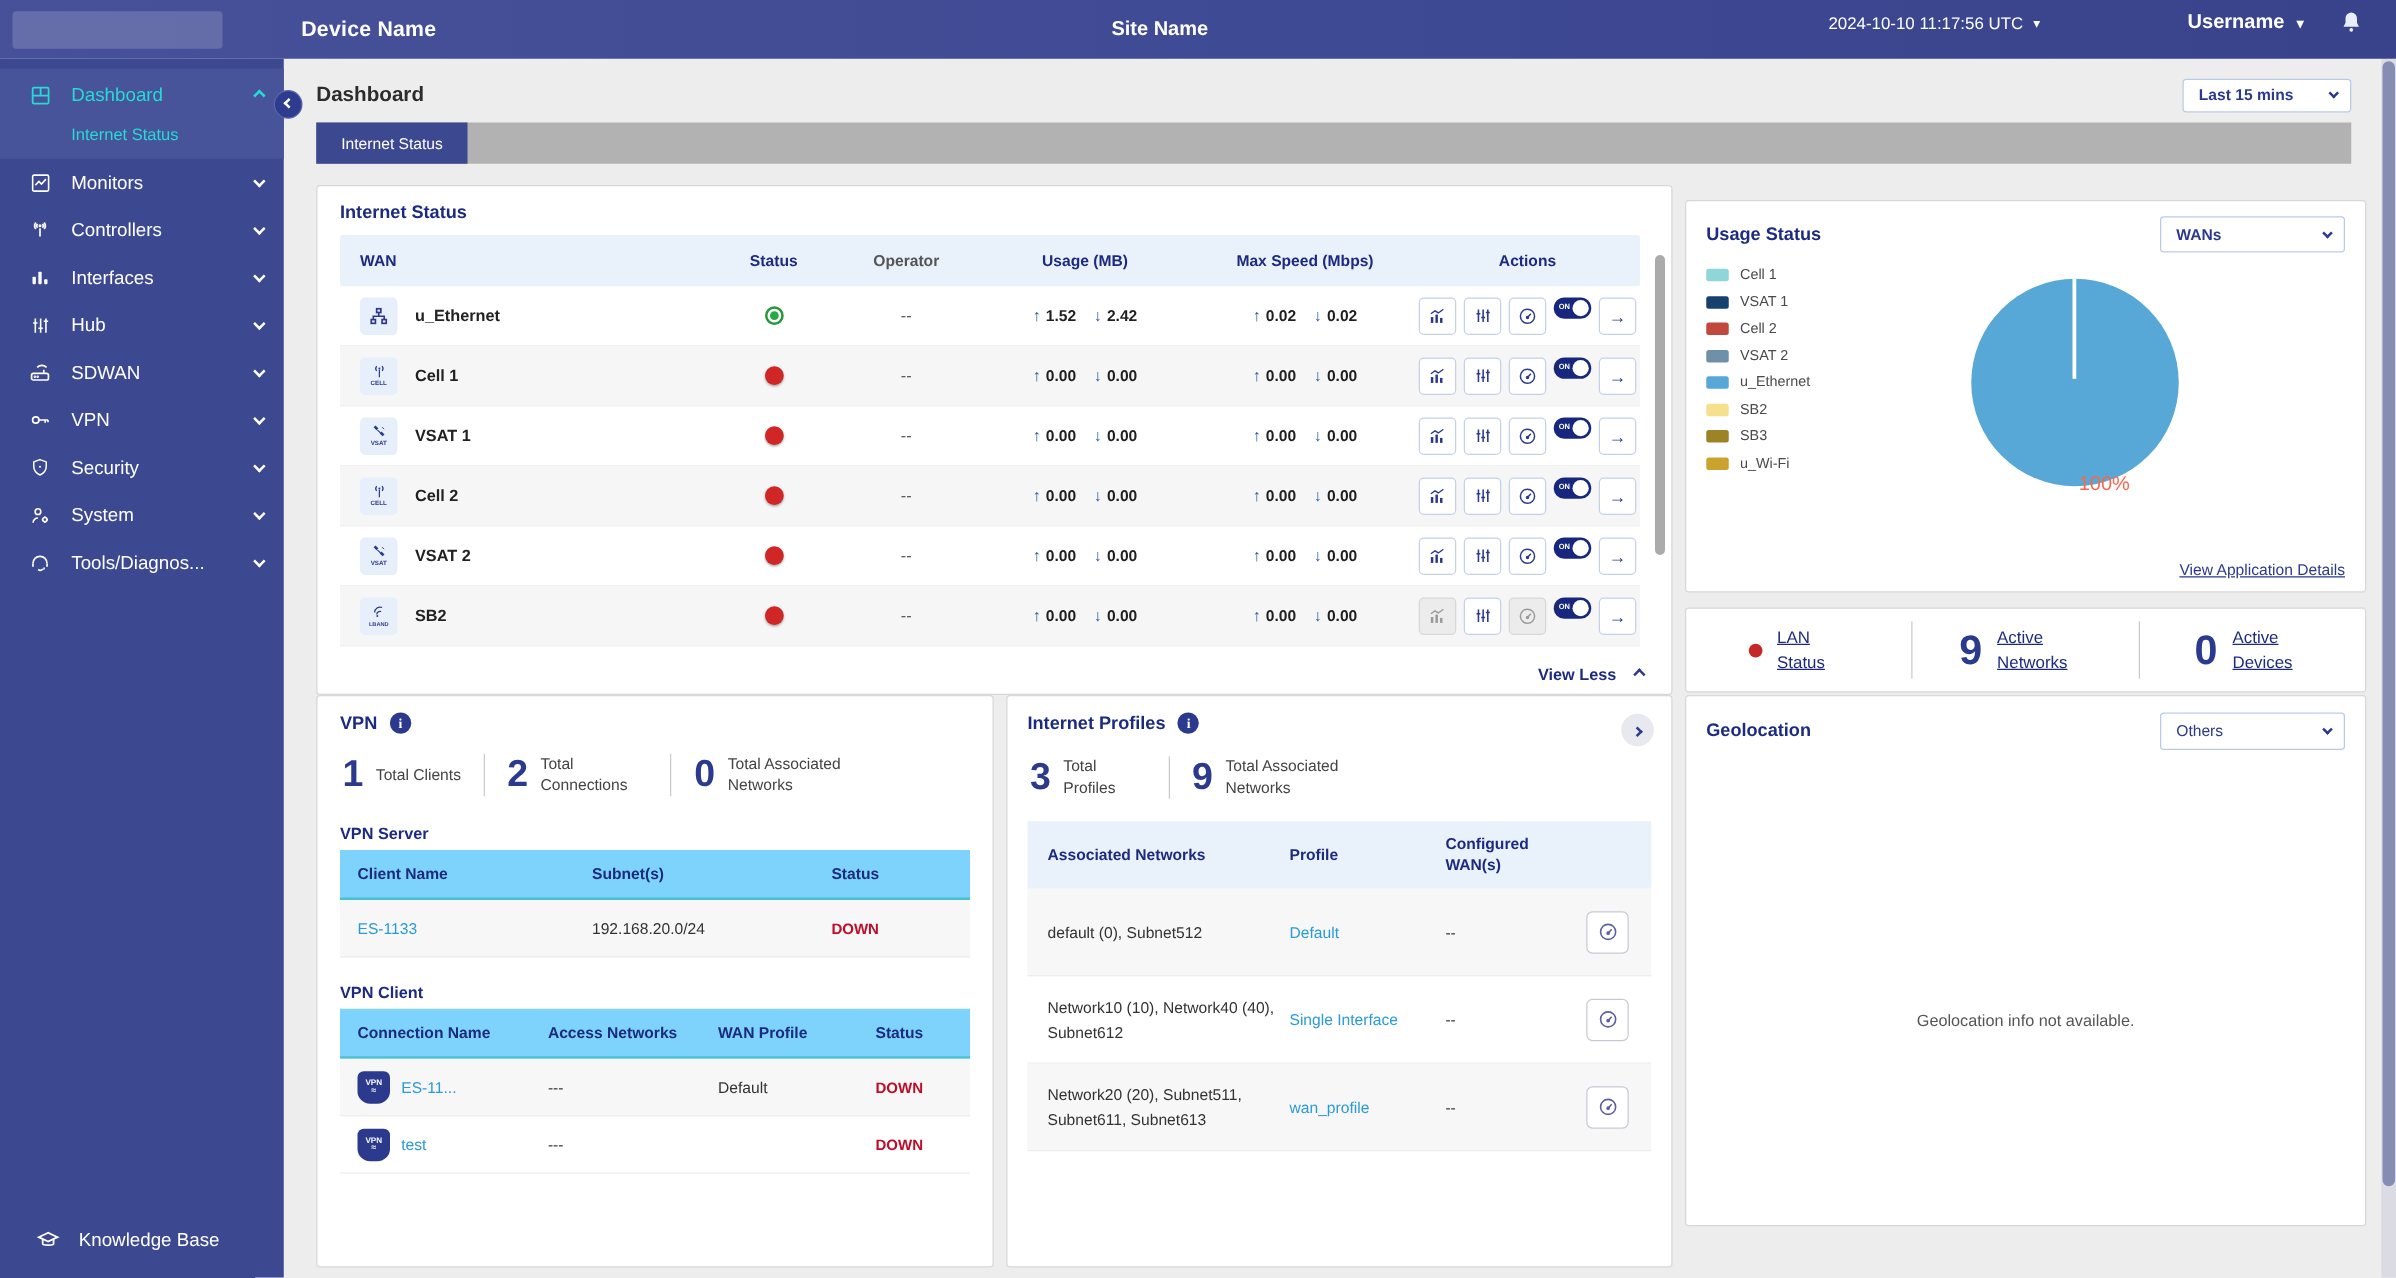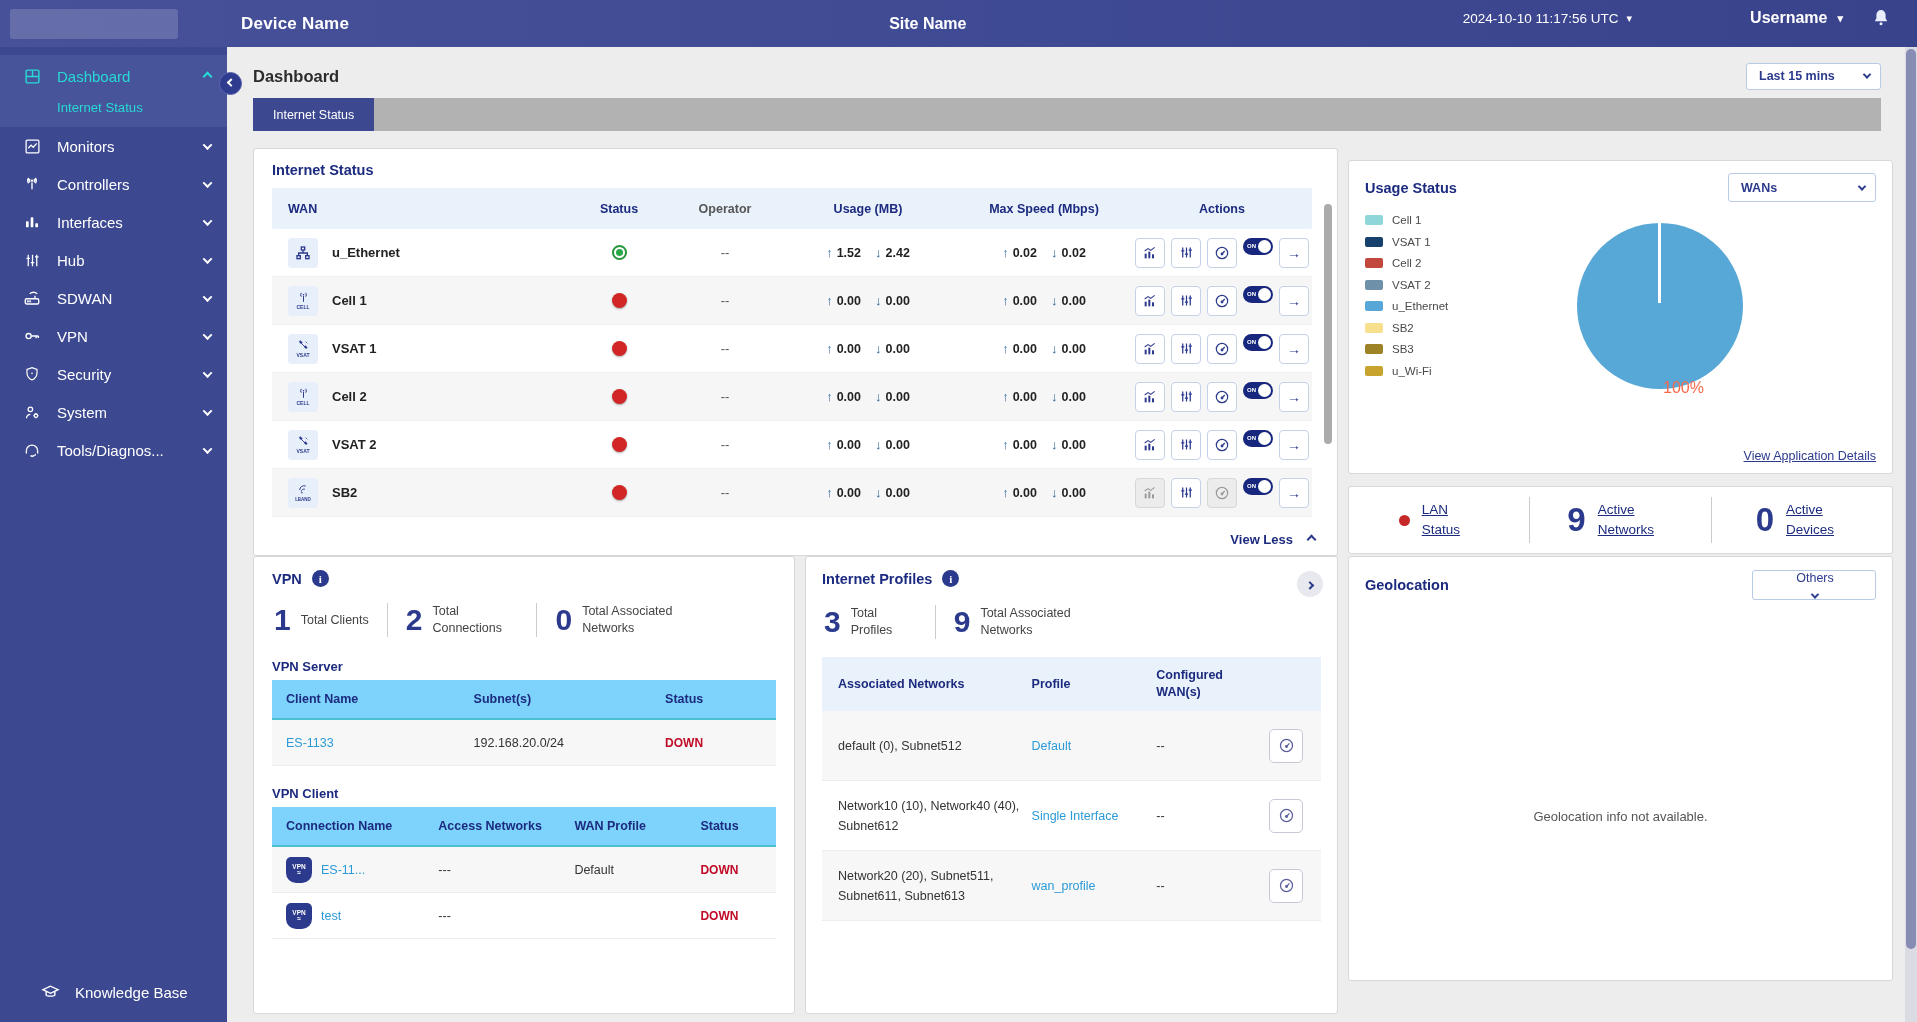--- a/index.html
+++ b/index.html
@@ -22,21 +22,21 @@
   .sidebar { position:absolute; left:0; top:47px; width:227px; height:975px; background:#3c4890; color:#fff; padding-top:8px; z-index:20; }
   .side-item { height:38px; display:flex; align-items:center; padding:0 16px 0 22px; font-size:15px; font-weight:500; cursor:pointer; }
   .side-icon { width:20px; height:20px; margin-right:15px; display:flex; align-items:center; justify-content:center; flex:0 0 20px; }
   .side-label { flex:1; white-space:nowrap; overflow:hidden; }
   .chev { width:7px; height:7px; border-right:2px solid currentColor; border-bottom:2px solid currentColor; display:inline-block; }
   .chev.down { transform:rotate(45deg) translate(-1px,-1px); }
   .chev.up { transform:rotate(-135deg); }
   .active-group { background:#475499; padding:2px 0 8px 0; }
   .active-group .side-item { color:#27dad5; }
   .sub-item { padding-left:57px; font-size:13.2px; color:#27dad5; height:24px; display:flex; align-items:center; cursor:pointer; }
-  .kb { position:absolute; bottom:10px; left:0; width:100%; height:40px; display:flex; align-items:center; padding-left:40px; font-size:15px; font-weight:500; cursor:pointer; }
+  .kb { position:absolute; bottom:10px; left:0; width:100%; height:40px; display:flex; align-items:center; padding-left:28px; font-size:15px; font-weight:500; cursor:pointer; }
   .collapse-btn { position:absolute; left:219px; top:72px; width:23px; height:23px; border-radius:50%; background:#2e3c8f; border:1px solid #5a65ad; z-index:40; display:flex; align-items:center; justify-content:center; cursor:pointer; color:#fff; }
   .collapse-btn .chev { width:6px; height:6px; transform:rotate(135deg) translate(-1px,1px); }
 
   
   .main { position:absolute; left:227px; top:47px; width:1678px; height:975px; background:#ededee; padding:12px 24px 0 26px; }
   .page-head { display:flex; align-items:center; justify-content:space-between; height:34px; }
   .page-title { font-size:16.5px; font-weight:bold; color:#2c2c2c; }
   .select-box { background:#fff; border:1px solid #b9cbe4; border-radius:3px; height:27px; display:flex; align-items:center; justify-content:space-between; padding:0 10px 0 12px; color:#2c3a8d; font-size:12.5px; font-weight:bold; cursor:pointer; }
   .select-box .chev { width:6px; height:6px; border-color:#2c3a8d; }
   .sel-sm { width:135px; }
@@ -938,21 +938,21 @@
                 <circle cx="12" cy="13.5" r="1.2" fill="currentColor"></circle>
               </svg>
             </span>
           </div>
       </div>
     </div>
 
     <div class="panel geo-panel">
       <div class="geo-head">
         <div class="p-title">Geolocation</div>
-        <div class="select-box" style="width:124px; height:30px; font-weight:normal;flex-direction:column;">
+        <div class="select-box" style="width:148px; height:30px; font-weight:normal;">
           <span>Others</span>
           <span class="chev down"></span>
         </div>
       </div>
       <div class="geo-msg">Geolocation info not available.</div>
     </div>
 
   </div>
 </div>
 

